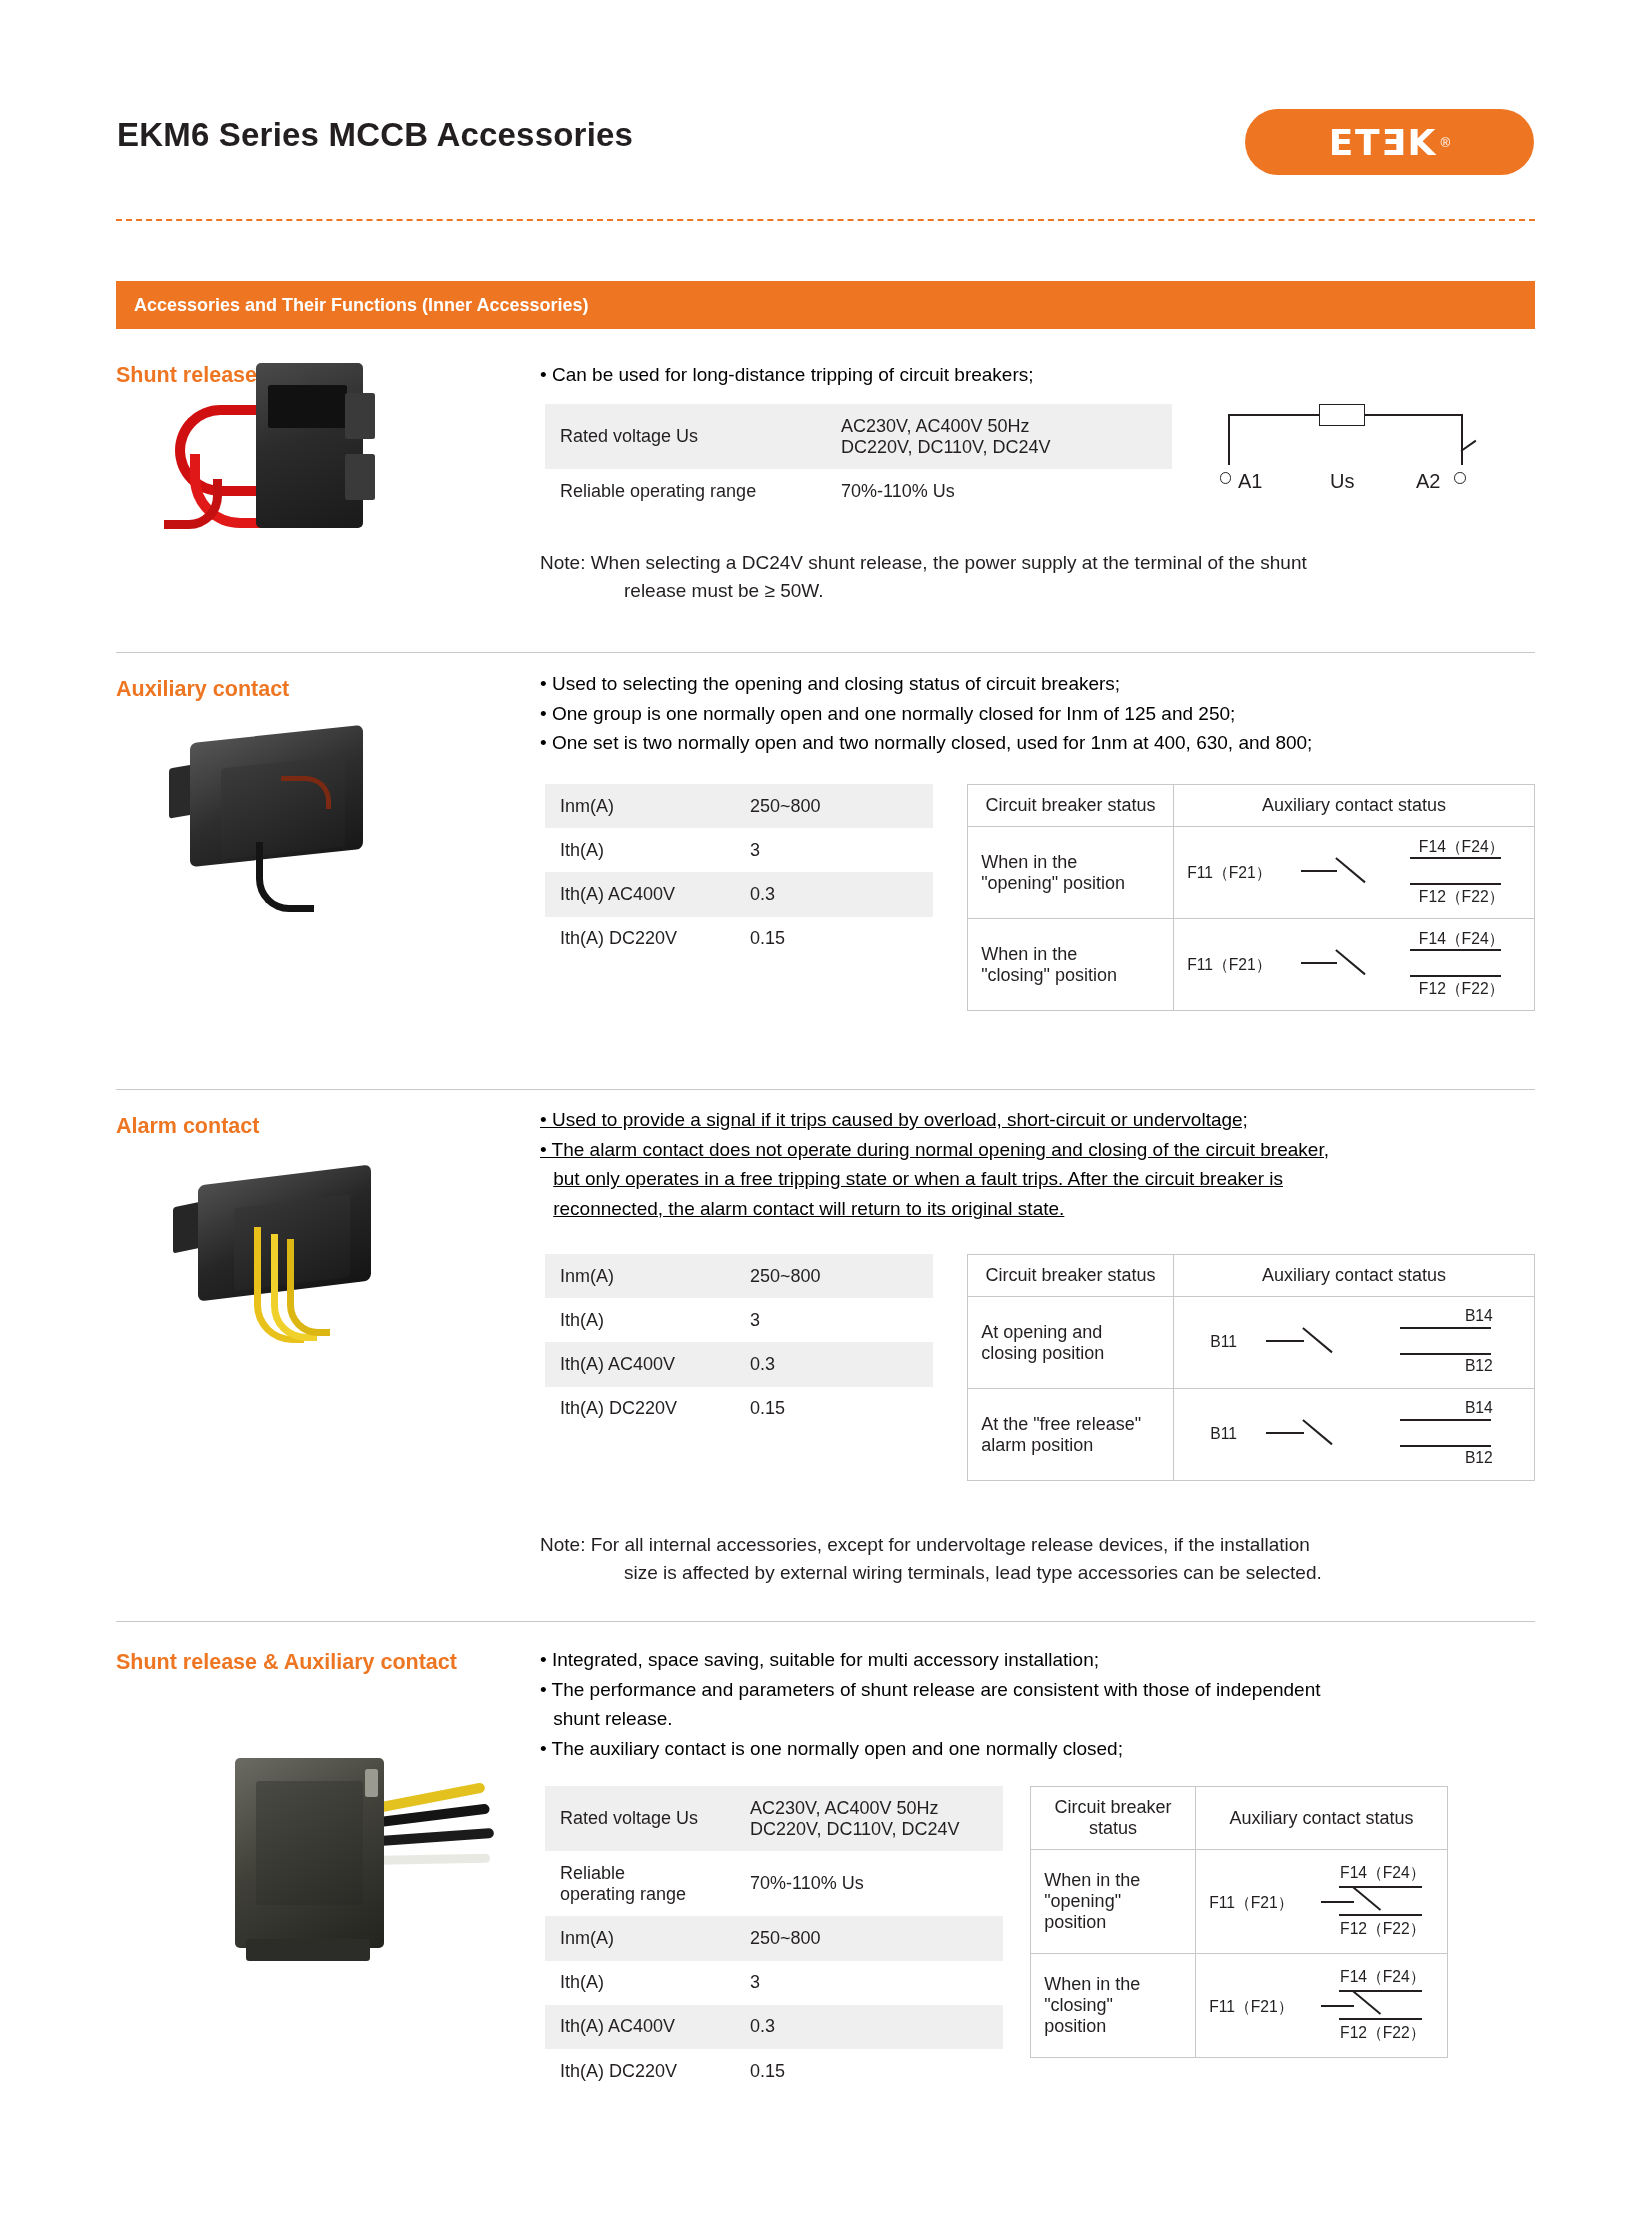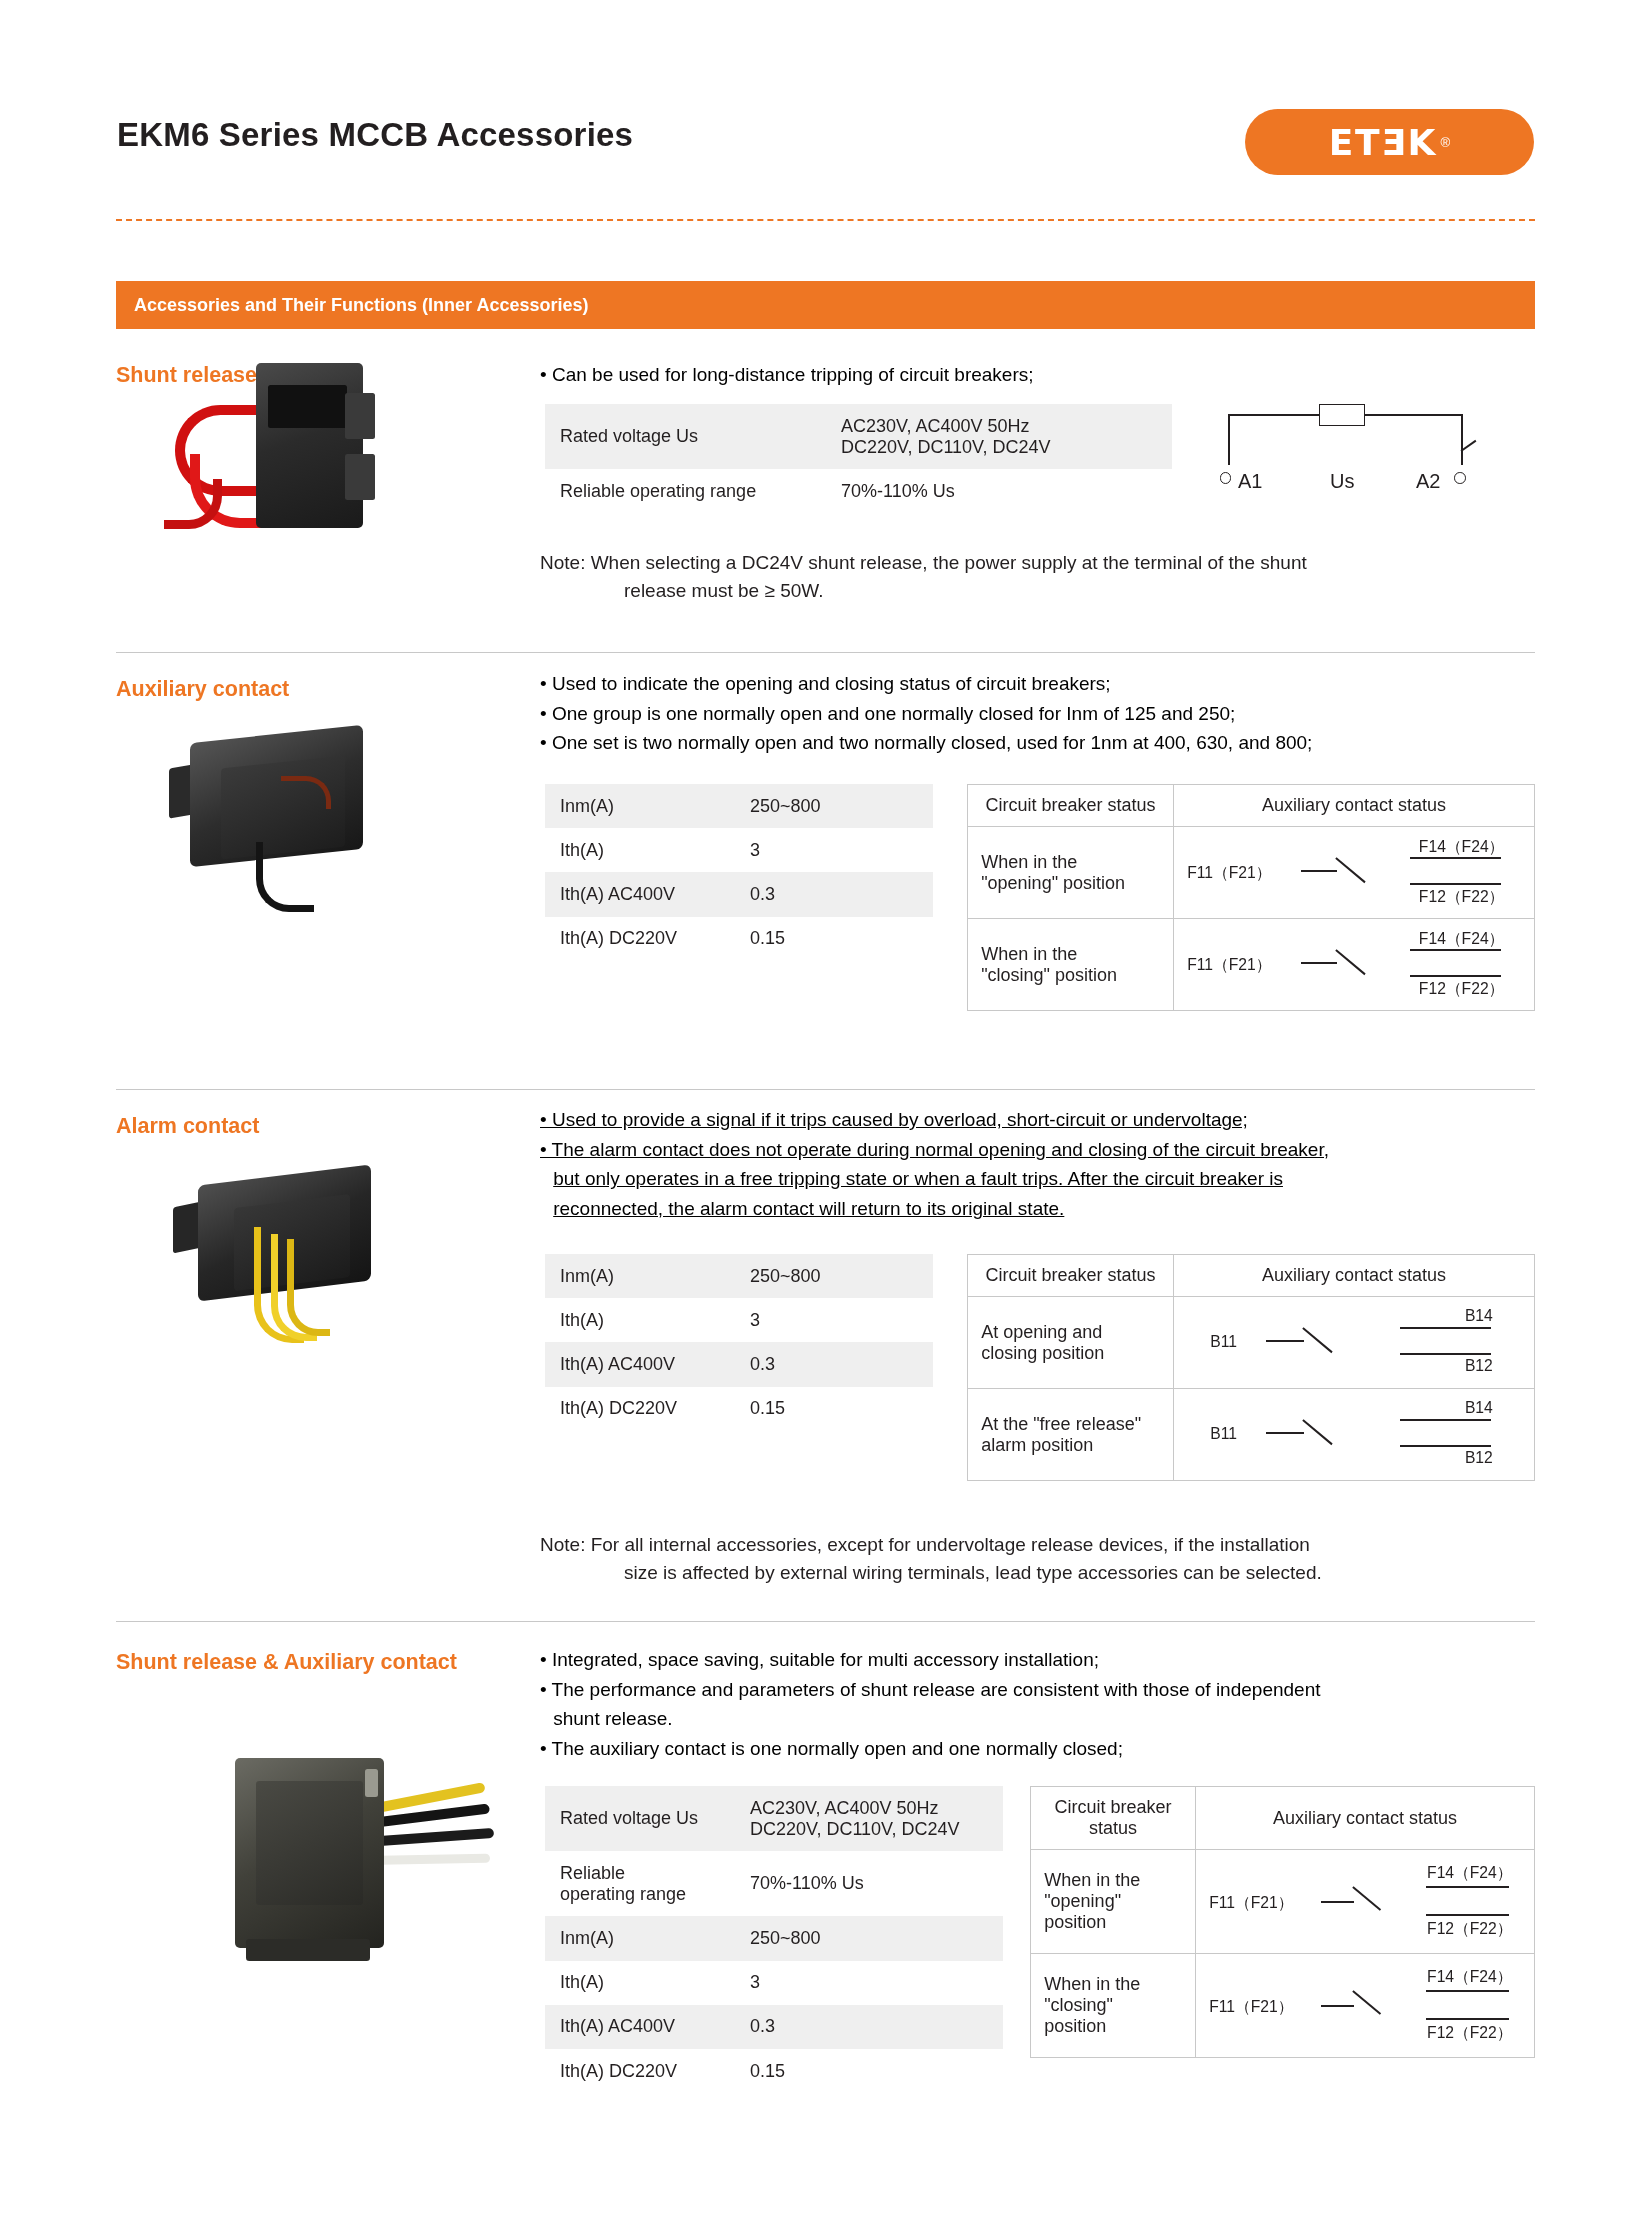--- a/index.html
+++ b/index.html
@@ -323,21 +323,21 @@
 
     <div class="photo img-aux" style="left:157px; top:726px;">
       <div class="nub"></div>
         <div class="body"></div>
         <div class="body2"></div>
       <div class="wire2"></div>
         <div class="wire"></div>
     </div>
 
     <div class="bullets" style="left:540px; top:670px; width:990px;">
-      <div>• Used to indicate the opening and closing status of circuit breakers;</div>
+      <div>• Used to selecting the opening and closing status of circuit breakers;</div>
       <div>• One group is one normally open and one normally closed for Inm of 125 and 250;</div>
       <div>• One set is two normally open and two normally closed, used for 1nm at 400, 630, and 800;</div>
     </div>
 
     <table class="spec" style="position:absolute; left:545px; top:784px; width:388px;">
       <tbody>
           <tr class="shade">
         <td style="width:190px;">Inm(A)</td>
         <td class="center">250~800</td>
       </tr>
@@ -530,21 +530,21 @@
         <td>Ith(A) AC400V</td>
         <td class="center">0.3</td>
       </tr>
       <tr>
         <td>Ith(A) DC220V</td>
         <td class="center">0.15</td>
       </tr>
     </tbody>
       </table>
 
-    <table class="status" style="position:absolute; left:1030px; top:1786px; width:505px;">
+    <table class="status" style="position:absolute; left:1030px; top:1786px; width:418px;">
       <tbody>
           <tr>
         <th class="cb-status" style="white-space:pre-line; width:165px;">Circuit breaker
 status</th>
         <th>Auxiliary contact status</th>
       </tr>
       <tr>
         <td style="white-space:pre-line;">When in the
 "opening"
 position</td>

